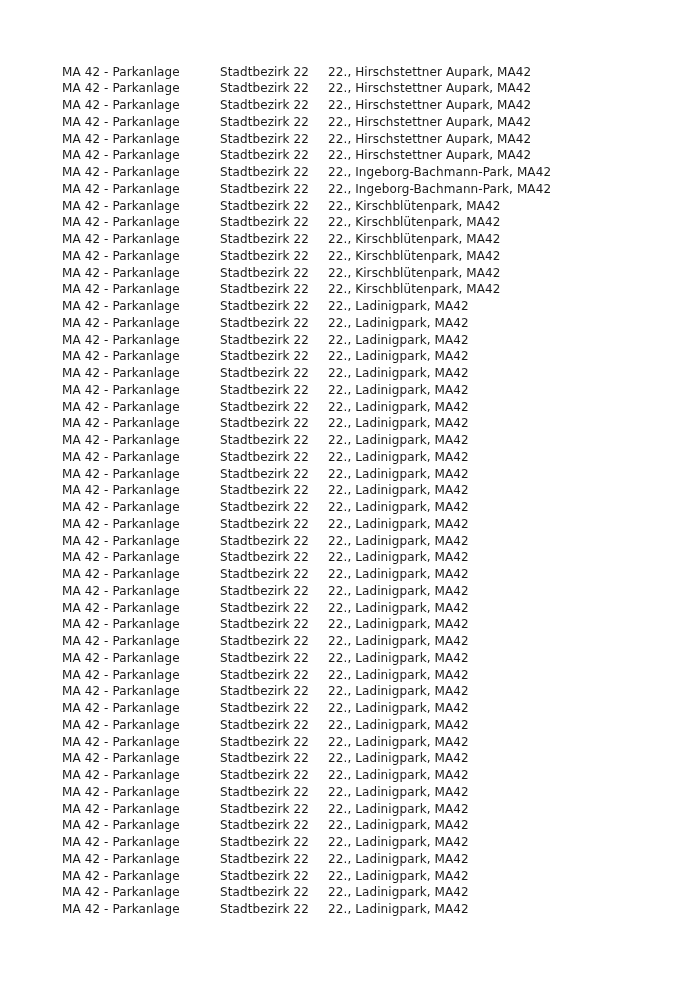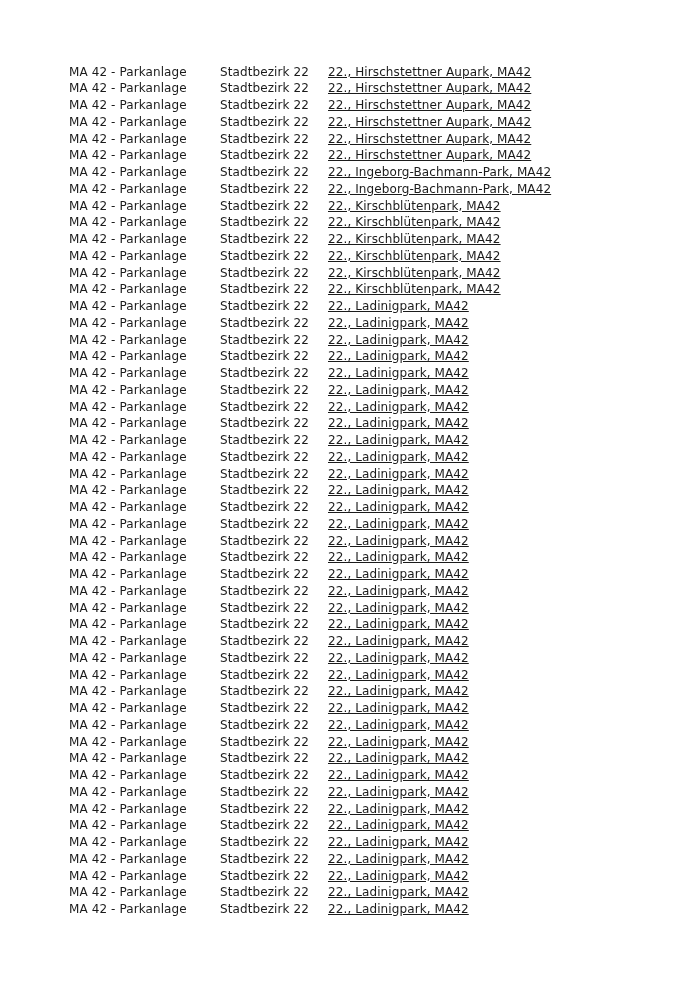--- a/index.html
+++ b/index.html
@@ -31,23 +31,23 @@
   }
   .cell {
     position: absolute;
     top: 0;
     font-size: 12px;
     line-height: 16.76px;
     color: #1b1b1b;
     white-space: nowrap;
     letter-spacing: 0.1px;
   }
-  .c1 { left: 69px; }
+  .c1 { left: 62px; }
   .c2 { left: 220px; }
-  .c3 { left: 328px; text-decoration: underline; }
+  .c3 { left: 328px; }
 </style>
 </head>
 <body>
 
 <div class="page">
   <div class="rows" id="rows">
   <div class="row">
     <span class="cell c1">MA 42 - Parkanlage</span>
     <span class="cell c2">Stadtbezirk 22</span>
     <span class="cell c3">22., Hirschstettner Aupark, MA42</span>

